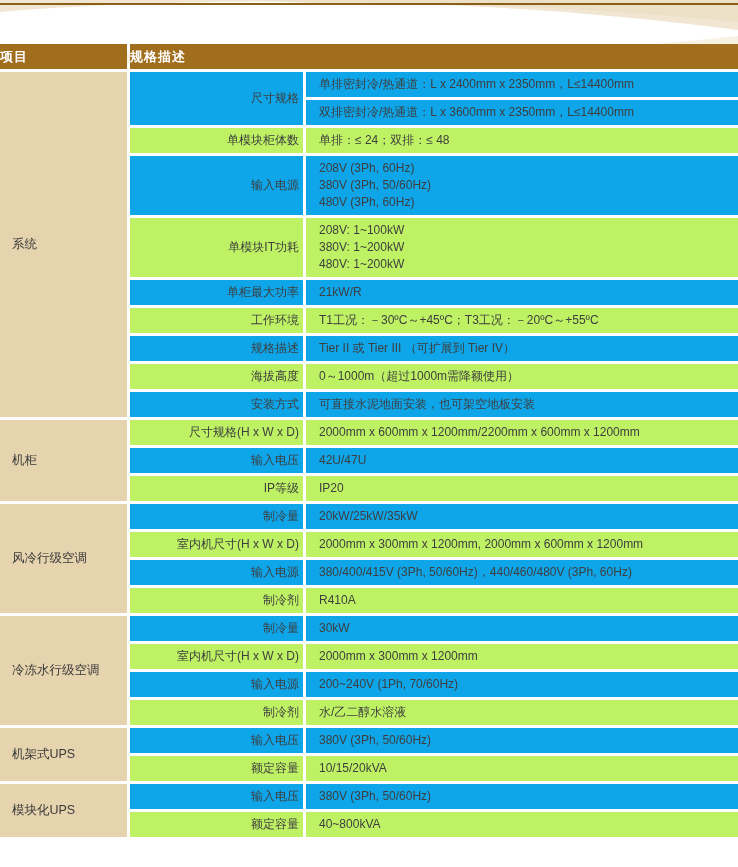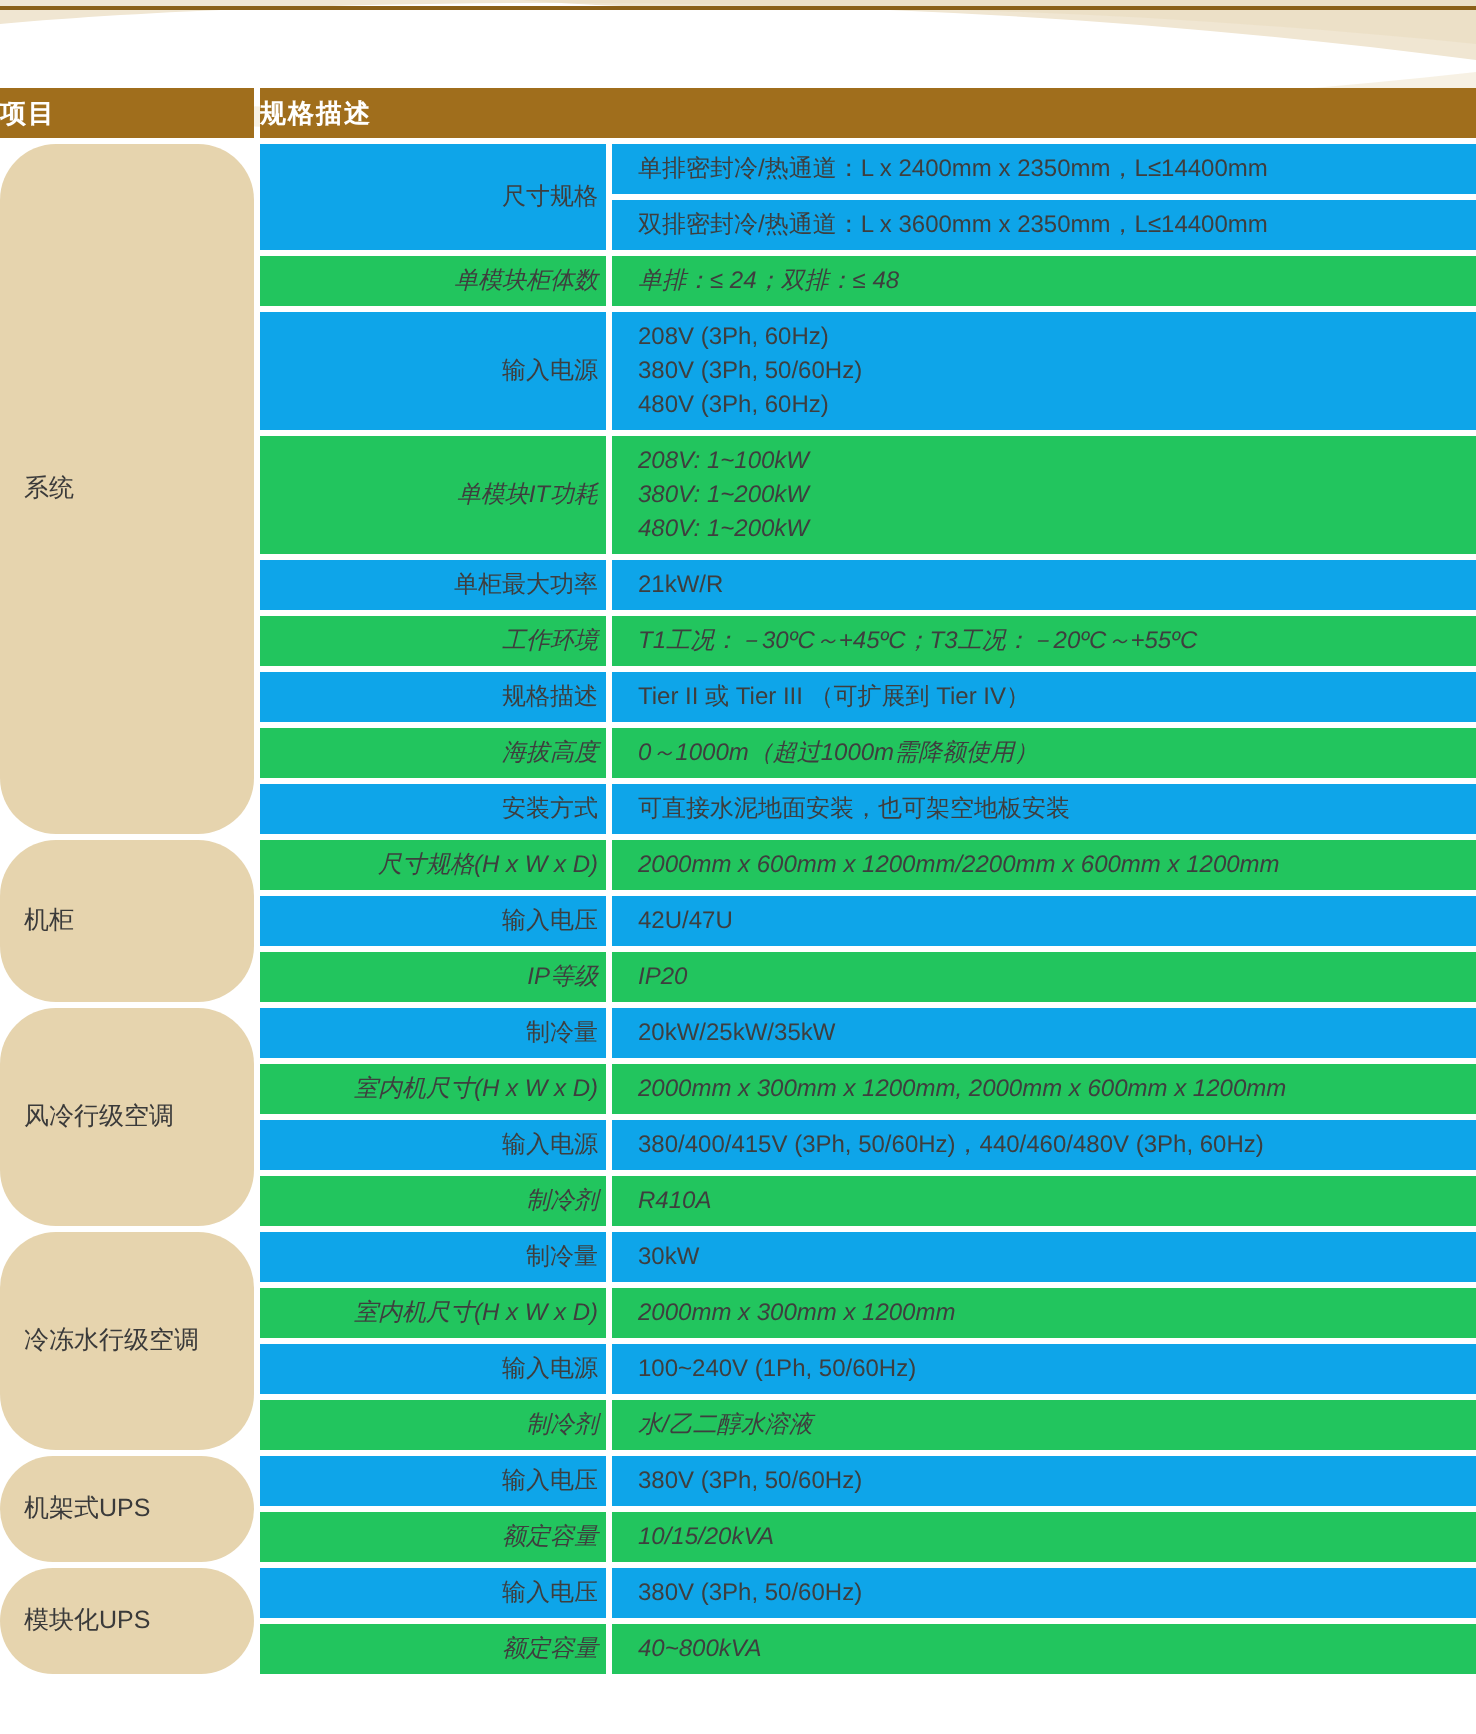--- a/index.html
+++ b/index.html
@@ -55,26 +55,25 @@
     font-size: 12px;
     color: #3e3e3e;
     line-height: 17px;
     vertical-align: middle;
   }
   td.group {
     background: #e6d4ae;
     padding: 0 4px 0 12px;
     font-size: 12.5px;
     color: #3a3a3a;
-    border-radius: 28px;
   }
   td.label { height: 17px; padding: 4px 4px 4px 14px; text-align: right; }
   td.value { height: 17px; padding: 4px 8px 4px 13px; white-space: pre-line; }
   tr.light td.cell { background: #0ea5e9; margin-left: 45px; }
-  tr.dark  td.cell { background: #22c55e; font-style: italic; }
+  tr.dark  td.cell { background: #bef264; }
 </style>
 </head>
 <body>
 
 <div class="page">
 
   <svg class="deco" viewBox="0 0 738 72" xmlns="http://www.w3.org/2000/svg">
     <path d="M0,0 L738,0 L738,30 C600,12 470,4 340,2 C220,0 90,4 0,12 Z" fill="#f0e6d2"></path>
     <path d="M260,0 L738,0 L738,22 C620,10 480,2 360,4 C320,4 285,2 260,0 Z" fill="#ebdfc4" opacity="0.8"></path>
     <path d="M0,44 C240,66 500,62 738,36 L738,48 C520,70 250,74 0,56 Z" fill="#f6efe1" opacity="0.9"></path>
@@ -176,21 +175,21 @@
       <td class="group" rowspan="4">冷冻水行级空调</td>
       <td class="cell label">制冷量</td>
       <td class="cell value">30kW</td>
     </tr>
     <tr class="dark">
       <td class="cell label">室内机尺寸(H x W x D)</td>
       <td class="cell value">2000mm x 300mm x 1200mm</td>
     </tr>
     <tr class="light">
       <td class="cell label">输入电源</td>
-      <td class="cell value">100~240V (1Ph, 50/60Hz)</td>
+      <td class="cell value">200~240V (1Ph, 70/60Hz)</td>
     </tr>
     <tr class="dark">
       <td class="cell label">制冷剂</td>
       <td class="cell value">水/乙二醇水溶液</td>
     </tr>
 
     <tr class="light">
       <td class="group" rowspan="2">机架式UPS</td>
       <td class="cell label">输入电压</td>
       <td class="cell value">380V (3Ph, 50/60Hz)</td>

